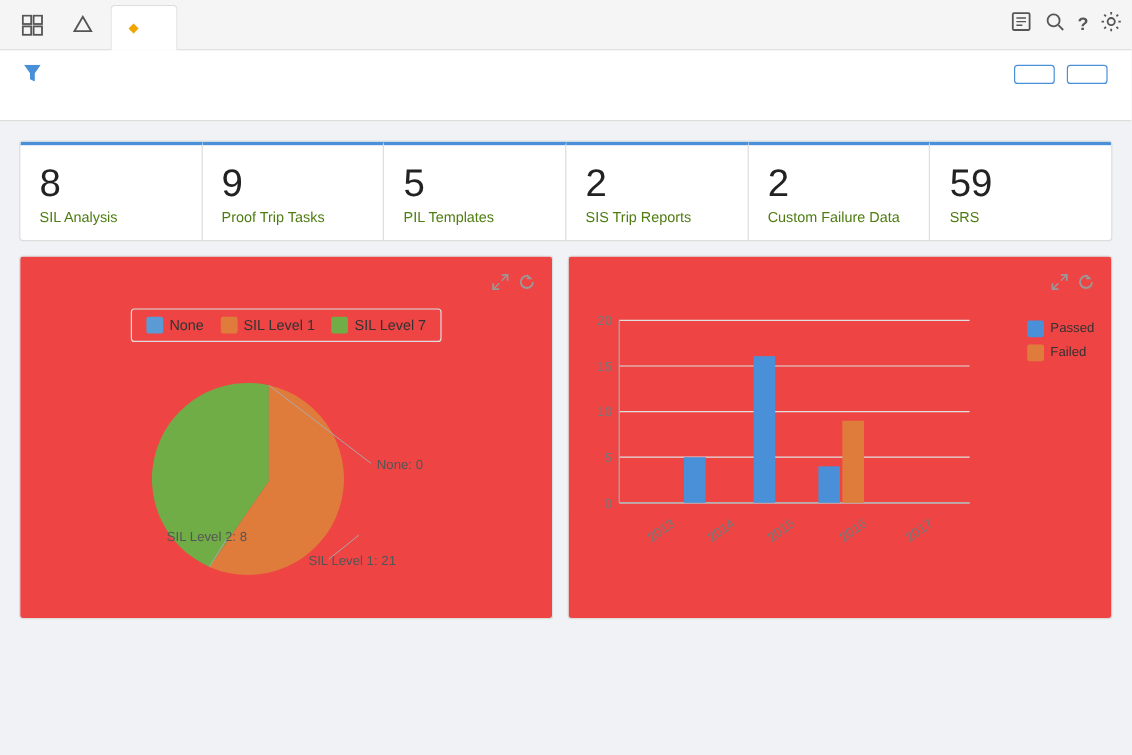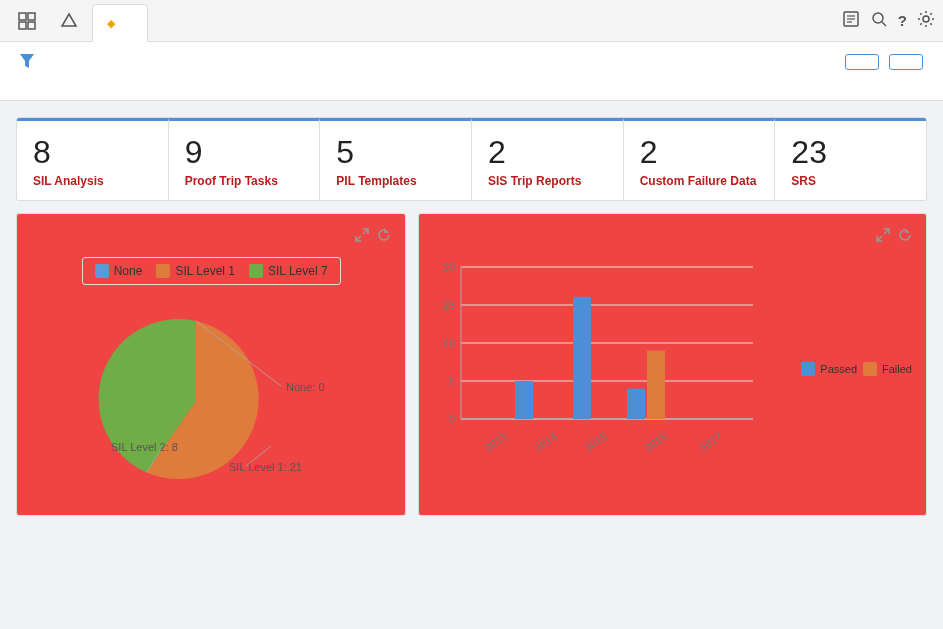--- a/index.html
+++ b/index.html
@@ -46,21 +46,21 @@
     .metrics-row {
       display: flex; gap: 0; margin: 16px 16px 12px; background: #fff;
       border: 1px solid #ddd; border-radius: 3px; overflow: hidden;
     }
     .metric-card {
       flex: 1; padding: 14px 16px 12px; border-right: 1px solid #ddd;
       border-top: 3px solid #4a90d9; cursor: pointer;
     }
     .metric-card:last-child { border-right: none; }
     .metric-number { font-size: 32px; font-weight: 300; color: #222; line-height: 1.1; }
-    .metric-label { font-size: 12px; color: #b91c1c; margin-top: 4px; font-weight: bold; }
+    .metric-label { font-size: 12px; color: #4d7c0f; margin-top: 4px; }
 
     
     .charts-row { display: flex; gap: 12px; margin: 0 16px 16px; }
     .chart-card {
       background: #ef4444; border: 1px solid #ddd; border-radius: 3px;
       flex: 1; padding: 14px;
     }
     .chart-title {
       font-size: 11px; font-weight: 600; color: #555; letter-spacing: 0.5px;
       text-transform: uppercase; margin-bottom: 12px;
@@ -73,21 +73,21 @@
     .sil-legend {
       display: flex; gap: 14px; align-items: center; margin-bottom: 16px;
       border: 1px solid #ddd; padding: 6px 12px; border-radius: 3px;
     }
     .legend-item { display: flex; align-items: center; gap: 5px; font-size: 12px; }
     .legend-dot { width: 14px; height: 14px; border-radius: 2px; }
 
     
     .bar-chart-area { display: flex; gap: 28px; }
     .bar-chart-main { flex: 1; }
-    .bar-legend { display: flex; flex-direction: row; gap: 6px; padding-top: 10px; }
+    .bar-legend { display: flex; flex-direction: column; gap: 6px; padding-top: 10px; }
     .bar-legend-item { display: flex; align-items: center; gap: 5px; font-size: 11px; white-space: nowrap; }
     .bar-legend-color { width: 14px; height: 14px; border-radius: 2px; }
   </style>
 </head>
 <body>
 
 <div class="tab-bar">
   <div class="tab-left">
     <div class="tab-icon-btn">
       <svg width="18" height="18" viewBox="0 0 18 18" fill="none">
@@ -169,21 +169,21 @@
   </div>
     <div class="metric-card">
     <div class="metric-number">2</div>
     <div class="metric-label">SIS Trip Reports</div>
   </div>
     <div class="metric-card">
     <div class="metric-number">2</div>
     <div class="metric-label">Custom Failure Data</div>
   </div>
     <div class="metric-card">
-    <div class="metric-number">23</div>
+    <div class="metric-number">59</div>
     <div class="metric-label">SRS</div>
   </div>
   </div>
 
 <div class="charts-row">
 
   <div class="chart-card">
     <div class="chart-title">
       <span></span>
       <div class="chart-title-actions">

